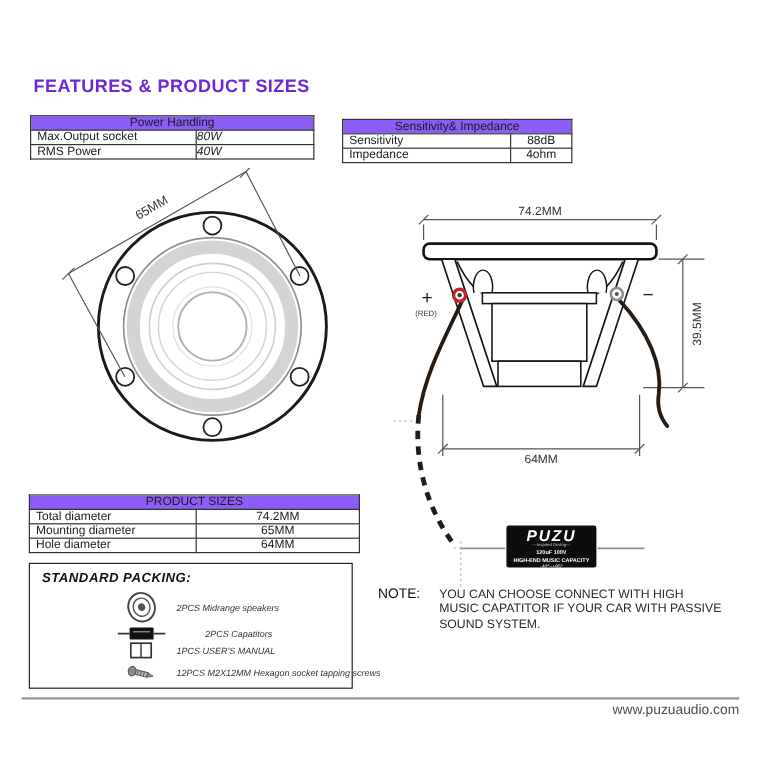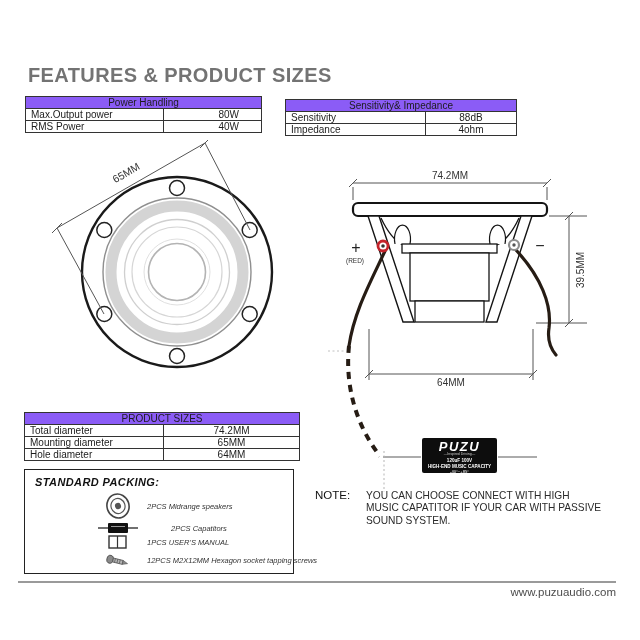--- a/index.html
+++ b/index.html
@@ -1,25 +1,25 @@
 <!DOCTYPE html>
 <html><head>
 <meta charset="utf-8">
 <style>
   html,body{margin:0;padding:0;}
   body{width:640px;height:640px;background:#ffffff;font-family:"Liberation Sans",sans-serif;position:relative;overflow:hidden;color:#222;}
   .abs{position:absolute;}
   
-  .page-title{left:28px;top:64px;font-size:20px;font-weight:bold;letter-spacing:.4px;color:#737373;margin:0;}
+  .page-title{left:28px;top:64px;font-size:15px;font-weight:bold;letter-spacing:.4px;color:#6d28d9;margin:0;}
   
   table.tbl{border-collapse:collapse;position:absolute;table-layout:fixed;background:#fff;border:1.5px solid #222;}
   table.tbl td{border:1px solid #333;font-size:10px;height:11px;line-height:11px;padding:0 2px 0 5px;white-space:nowrap;overflow:hidden;color:#1c1c1c;}
   table.tbl td.th{background:#8b5cf6;text-align:center;padding:0;}
   table.tbl td.val{text-align:center;padding:0;}
-  table.tbl td.valr{text-align:right;padding:0 22px 0 0;}
+  table.tbl td.valr{padding:0 22px 0 0;font-style:italic;}
   
   .pack-box{left:24px;top:469px;width:268px;height:103px;border:1.2px solid #222;background:#fff;font-style:italic;}
   .pack-title{left:10px;top:6px;font-size:11px;font-weight:bold;letter-spacing:.4px;color:#111;}
   .pack-row{position:absolute;left:70px;width:196px;display:flex;align-items:center;}
   .pack-ico{width:46px;display:flex;justify-content:center;align-items:center;flex:0 0 46px;}
   .pack-label{font-size:7.5px;color:#333;margin-left:6px;white-space:nowrap;}
   
   .note-label{left:315px;top:489px;font-size:11.5px;font-weight:normal;color:#111;}
   .note-text{left:366px;top:490px;width:238px;font-size:10.2px;line-height:12.3px;color:#2a2a2a;}
   
@@ -42,31 +42,31 @@
 <table class="tbl" style="left:25px;top:96px;width:237px;">
   <colgroup>
       <col style="width:138px">
       <col>
     </colgroup>
   <tbody>
       <tr>
         <td class="th" colspan="2">Power Handling</td>
       </tr>
   <tr>
-    <td>Max.Output power</td>
+    <td>Max.Output socket</td>
     <td class="valr">80W</td>
   </tr>
   <tr>
     <td>RMS Power</td>
     <td class="valr">40W</td>
   </tr>
 </tbody>
   </table>
 
-<table class="tbl" style="left:285px;top:99px;width:232px;">
+<table class="tbl" style="left:285px;top:99px;width:192px;">
   <colgroup>
       <col style="width:140px">
       <col>
     </colgroup>
   <tbody>
       <tr>
         <td class="th" colspan="2">Sensitivity&amp; Impedance</td>
       </tr>
   <tr>
     <td>Sensitivity</td>

